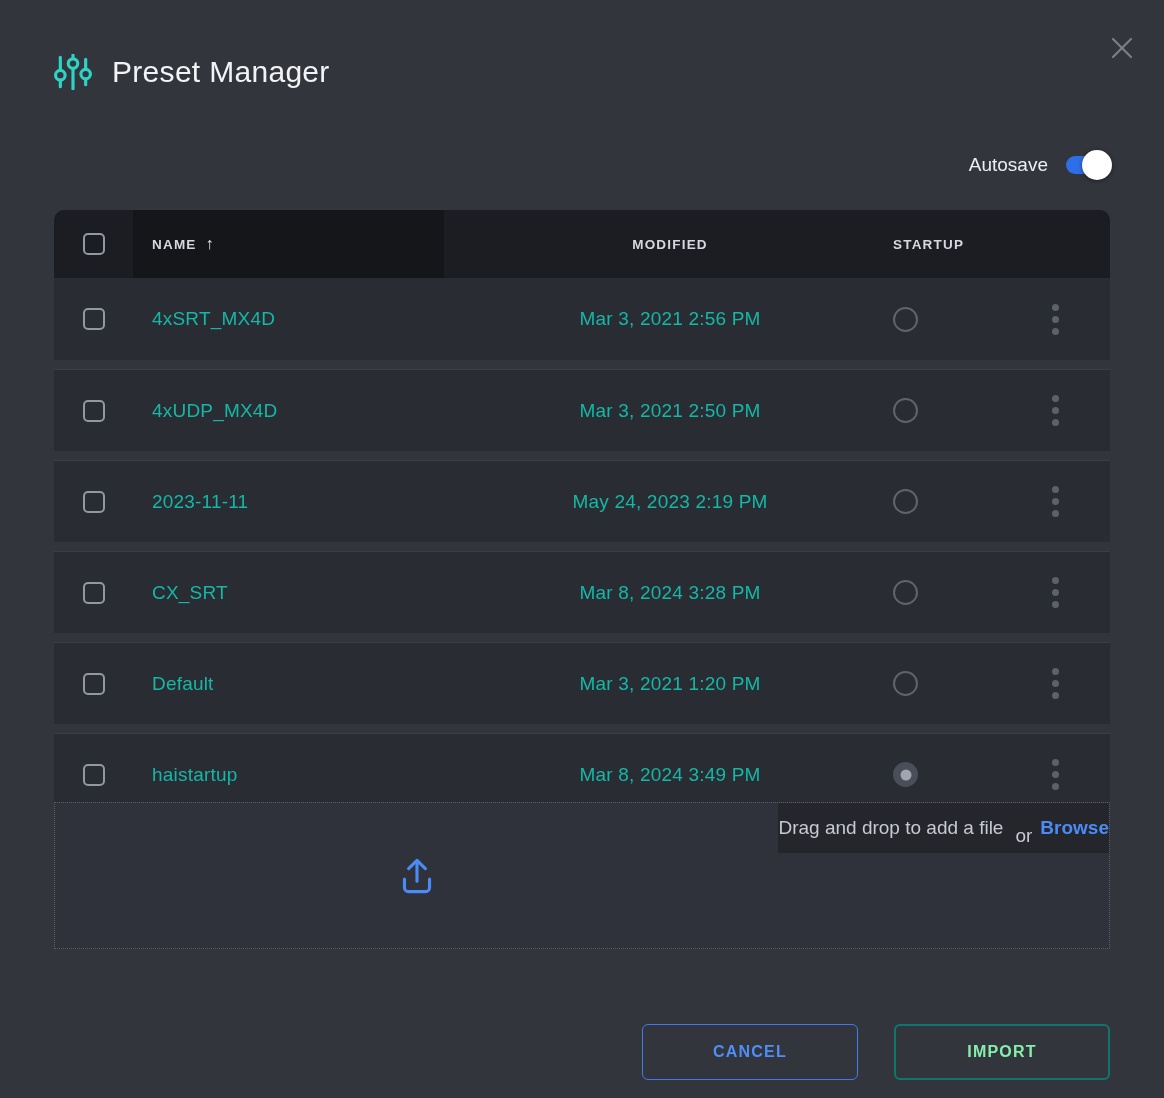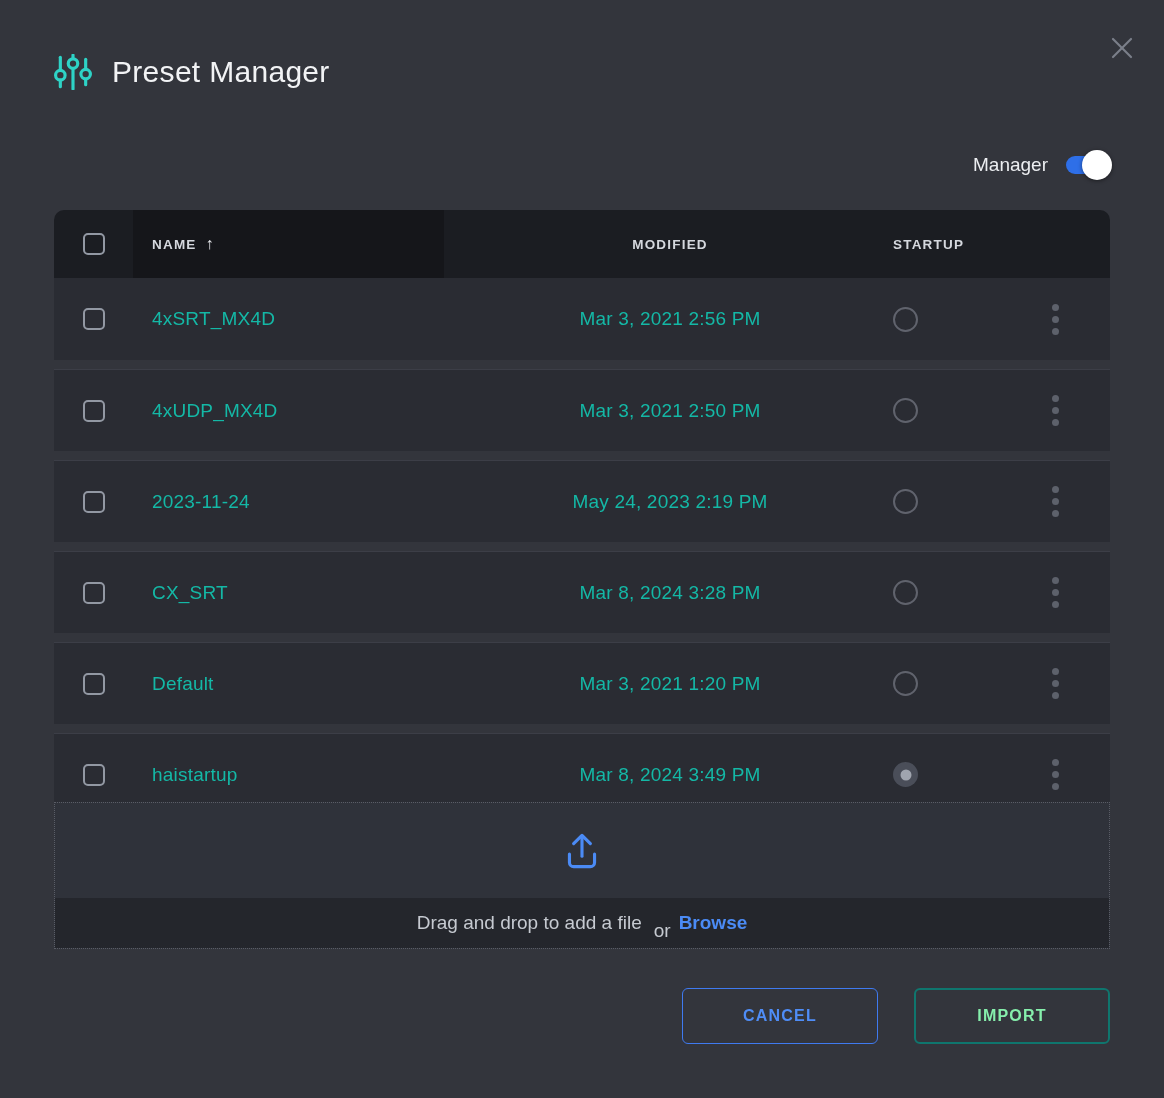--- a/index.html
+++ b/index.html
@@ -91,41 +91,41 @@
   }
 
   .kebab { display: flex; flex-direction: column; gap: 5px; cursor: pointer;
            padding: 6px; margin-right: 10px; }
   .kebab i { width: 7px; height: 7px; border-radius: 50%; background: #5d616b; display: block; }
 
   
   .dropzone {
     position: absolute; left: 54px; top: 802px; width: 1056px; height: 147px;
     border: 1px dotted #5a5d66; background: #2f323a;
-    display: flex; flex-direction: column;
+    display: flex; flex-direction: row;
   }
   .dz-upper { flex: 1; display: flex; align-items: center; justify-content: center; }
   .dz-strip {
     height: 50px; background: #24262c;
     display: flex; align-items: center; justify-content: center;
     font-size: 19px; color: #c6cad1;
   }
   .dz-strip .or { margin: 16px 8px 0 12px; }
   .browse-link { color: #4b8bf5; font-weight: 700; cursor: pointer; text-align: center; }
 
   
   .footer-btns {
     position: absolute; top: 988px; right: 54px;
     display: flex; gap: 36px;
   }
   .btn {
-    width: 196px; height: 56px; border-radius: 6px; background: transparent;
+    width: 216px; height: 56px; border-radius: 6px; background: transparent;
     font-family: "Liberation Sans", sans-serif;
     font-size: 16px; font-weight: 700; letter-spacing: 1.2px;
-    display: flex; align-items: center; justify-content: center;
+    display: flex; align-items: center; justify-content: center; margin-top: 36px;
   }
   .btn-cancel { border: 1px solid #3f7af0; color: #4f8df7; cursor: pointer; }
   .btn-import { border: 2px solid #0f766e; color: #86efac; cursor: default; }
 </style>
 </head>
 <body>
 
 <div class="dlg-header">
   <svg class="title-icon" viewBox="0 0 36 34">
     <g stroke="#2ed3c6" stroke-width="3" stroke-linecap="round" fill="none">
@@ -143,21 +143,21 @@
 <div class="close-btn">
   <svg width="30" height="30" viewBox="0 0 30 30">
     <g stroke="#7b7f8a" stroke-width="2.2" stroke-linecap="round">
       <line x1="6" y1="6" x2="24" y2="24"></line>
       <line x1="24" y1="6" x2="6" y2="24"></line>
     </g>
   </svg>
 </div>
 
 <div class="autosave">
-  <span class="autosave-label">Manager</span>
+  <span class="autosave-label">Autosave</span>
   <span class="toggle on" id="autosave-toggle">
     <span class="knob"></span>
   </span>
 </div>
 
 <div class="table">
   <div class="thead">
     <div class="h-cell col-cb">
       <span class="checkbox"></span>
     </div>
@@ -216,21 +216,21 @@
           <i></i>
         </span>
       </div>
   </div>
 
   <div class="row">
     <div class="cell col-cb">
         <span class="checkbox"></span>
       </div>
     <div class="cell col-name">
-        <span class="cell-text">2023-11-24</span>
+        <span class="cell-text">2023-11-11</span>
       </div>
     <div class="cell col-mod">
         <span class="cell-text">May 24, 2023 2:19 PM</span>
       </div>
     <div class="cell col-startup">
         <span class="radio"></span>
       </div>
     <div class="cell col-kebab">
         <span class="kebab">
           <i></i>

